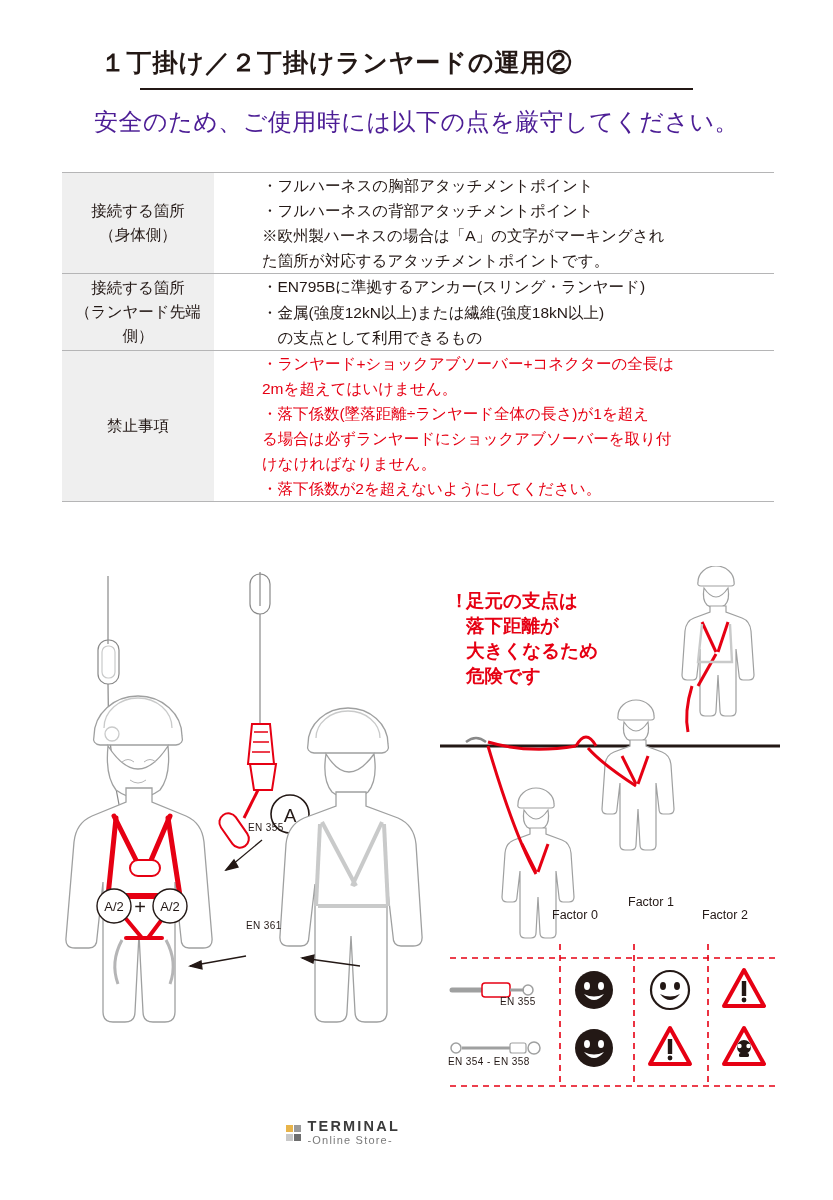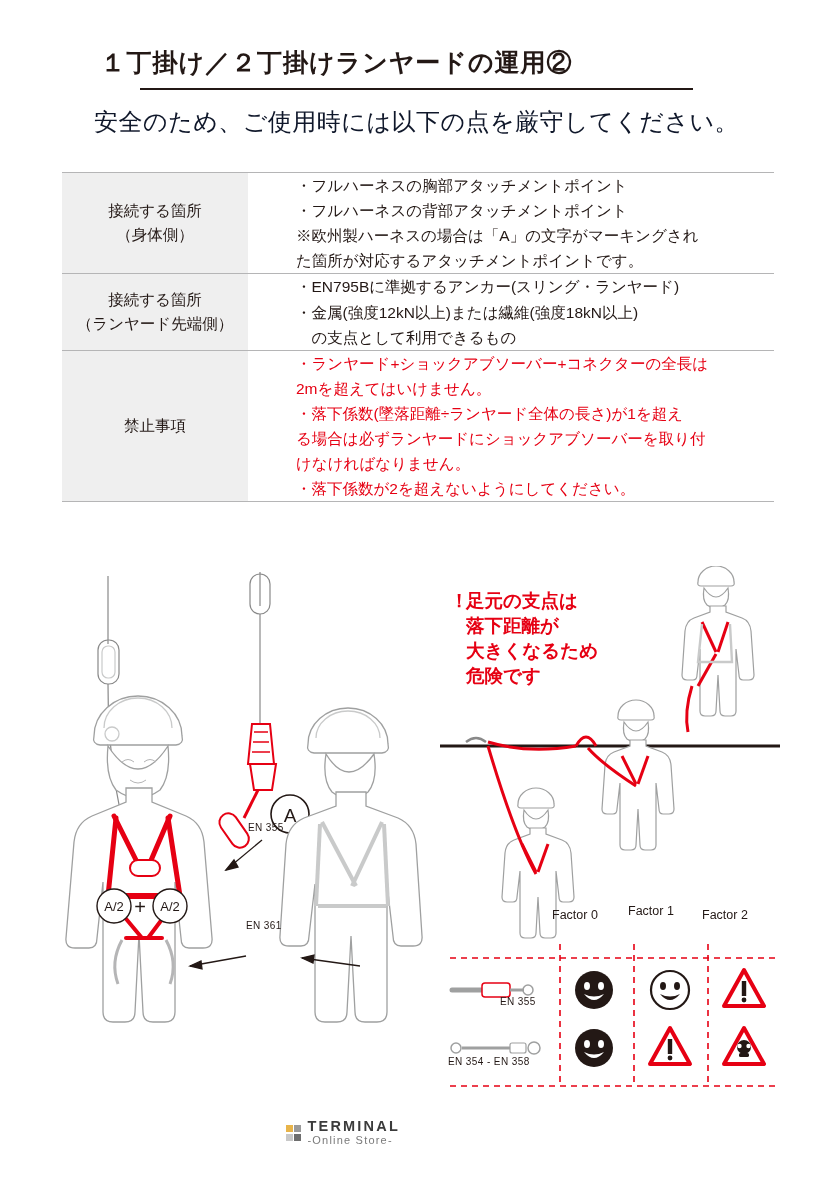--- a/index.html
+++ b/index.html
@@ -46,21 +46,21 @@
     background: #231815;
   }
 
   .subtitle {
     position: absolute;
     left: 0;
     top: 106px;
     width: 833px;
     text-align: center;
     font-size: 24px;
-    color: #0f172a;
+    color: #4c1d95;
     letter-spacing: 0.5px;
   }
 
   
   .table {
     position: absolute;
     left: 62px;
     top: 172px;
     width: 712px;
     border-collapse: collapse;
@@ -68,21 +68,21 @@
   }
   .table tr {
     border-top: 1px solid #b5b5b6;
     border-bottom: 1px solid #b5b5b6;
   }
   .table td {
     vertical-align: middle;
     padding: 0;
   }
   .th-cell {
-    width: 186px;
+    width: 152px;
     background: #efefef;
     text-align: center;
     font-size: 15.5px;
     line-height: 1.55;
     color: #231815;
     padding: 14px 6px;
   }
   .td-cell {
     padding: 12px 4px 12px 14px;
     font-size: 15.5px;
@@ -468,21 +468,21 @@
         <g fill="#231815" transform="translate(0,2)">
           <circle cx="0" cy="-3" r="7"></circle>
           <rect x="-5" y="3" width="10" height="4" rx="1.6"></rect>
           <circle cx="-4.5" cy="-4" r="2.2" fill="#ffffff"></circle>
           <circle cx="4.5" cy="-4" r="2.2" fill="#ffffff"></circle>
         </g>
       </g>
     </svg>
 
     <div class="factor-label" style="left:552px; top:352px;">Factor 0</div>
-    <div class="factor-label" style="left:628px; top:348px;">Factor 1</div>
+    <div class="factor-label" style="left:628px; top:339px;">Factor 1</div>
     <div class="factor-label" style="left:702px; top:352px;">Factor 2</div>
 
     <div class="label-en" style="left:500px; top:440px;">EN 355</div>
     <div class="label-en" style="left:448px; top:500px;">EN 354 - EN 358</div>
   </div>
 
   <div class="footer">
     <div class="logo-row">
       <div class="logo-squares">
         <div class="sq a"></div>

